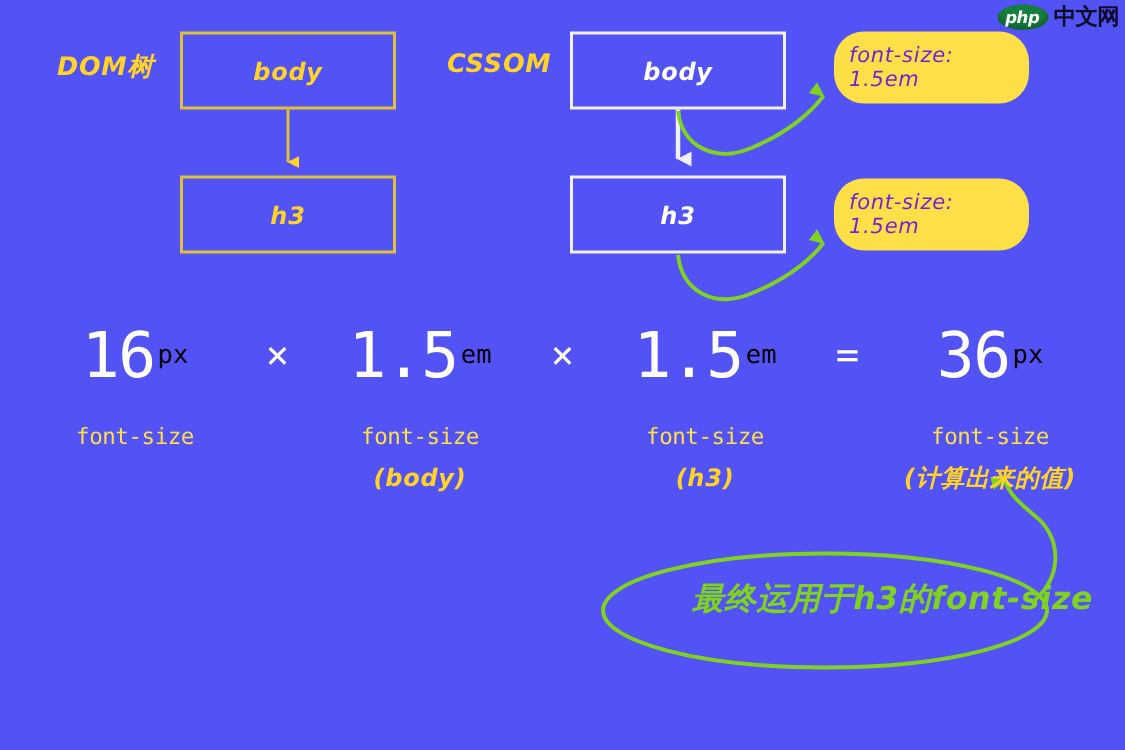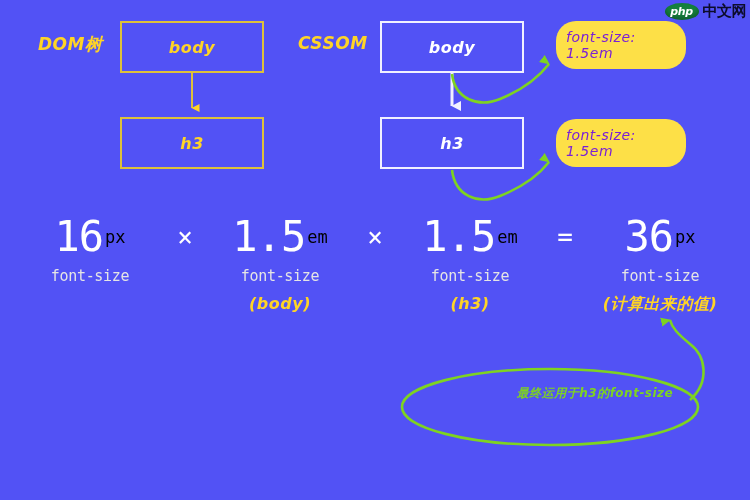--- a/index.html
+++ b/index.html
@@ -132,23 +132,23 @@
     font-size: 42px;
     font-weight: 300;
     letter-spacing: -1px;
   }
   .term .unit {
     color: #000000;
     font-size: 17px;
     margin-left: 2px;
   }
   .term .prop {
-    color: #e5e5e5;
+    color: #fde047;
     font-size: 15px;
-    margin-top: 8px;
+    margin-top: 23px;
     letter-spacing: -.3px;
   }
   .term .note {
     color: #ffd426;
     font-size: 16px;
     font-weight: bold;
     margin-top: 9px;
     white-space: nowrap;
   }
   .op {
@@ -160,21 +160,21 @@
     line-height: 44px;
     flex: none;
   }
 
   
   #callout-text {
     left: 455px; top: 385px;
     width: 280px;
     text-align: center;
     color: #7ed321;
-    font-size: 12px;
+    font-size: 21px;
     font-weight: bold;
     white-space: nowrap;
   }
 
   #vector { left: 0; top: 0; }
 </style>
 </head>
 <body>
 
 <div id="stage">

